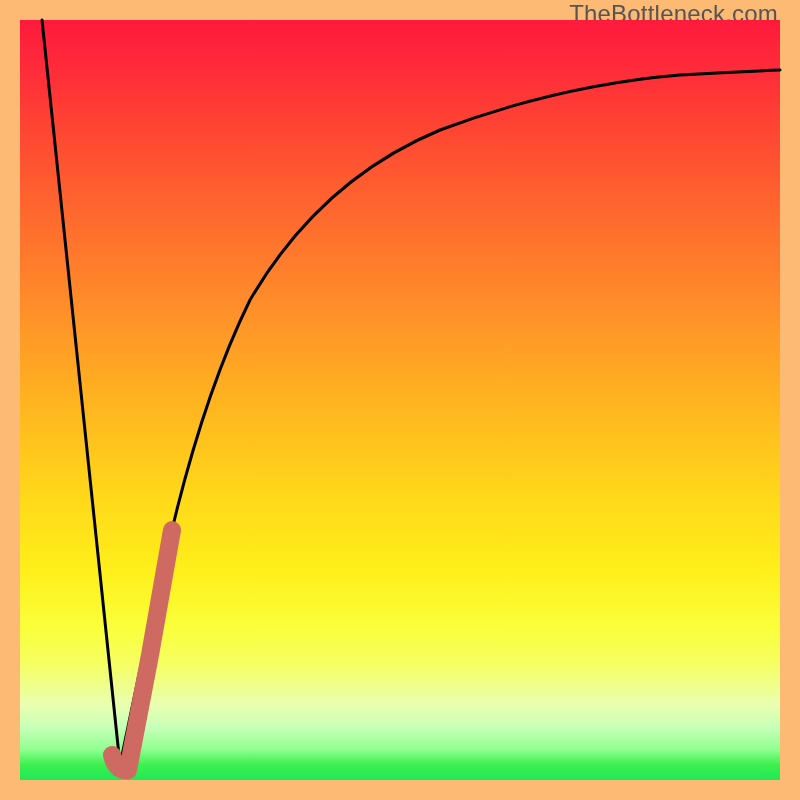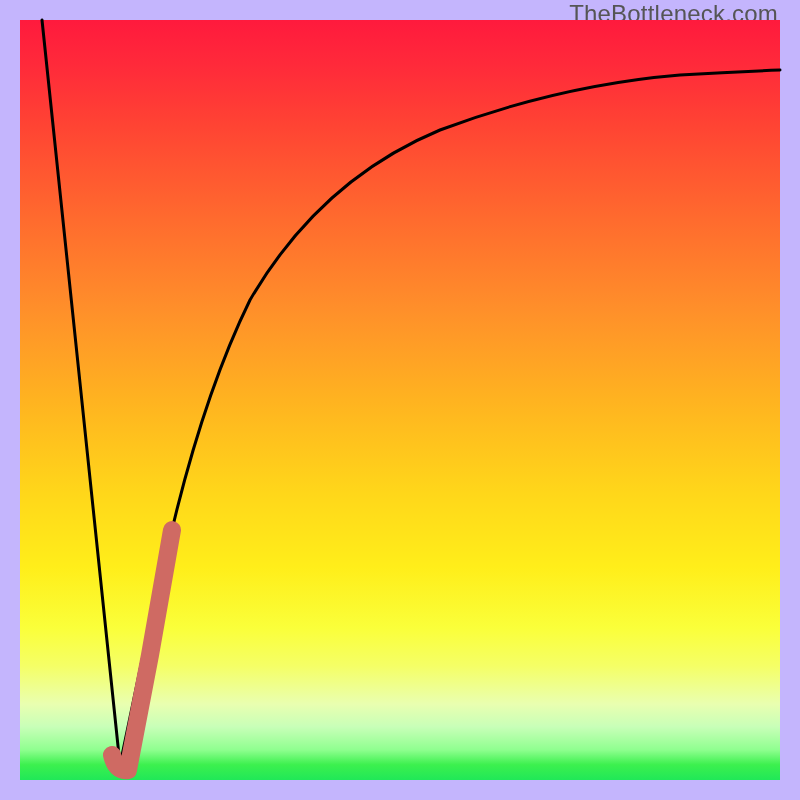--- a/index.html
+++ b/index.html
@@ -8,21 +8,21 @@
     width: 800px;
     height: 800px;
     background: #000;
     overflow: hidden;
     font-family: Arial, Helvetica, sans-serif;
   }
   .frame {
     position: relative;
     width: 800px;
     height: 800px;
-    background: #c4b5fd;
+    background: #fdba74;
   }
   .plot-area {
     position: absolute;
     left: 20px;
     top: 20px;
     width: 760px;
     height: 760px;
     
     background: linear-gradient(
       to bottom,

